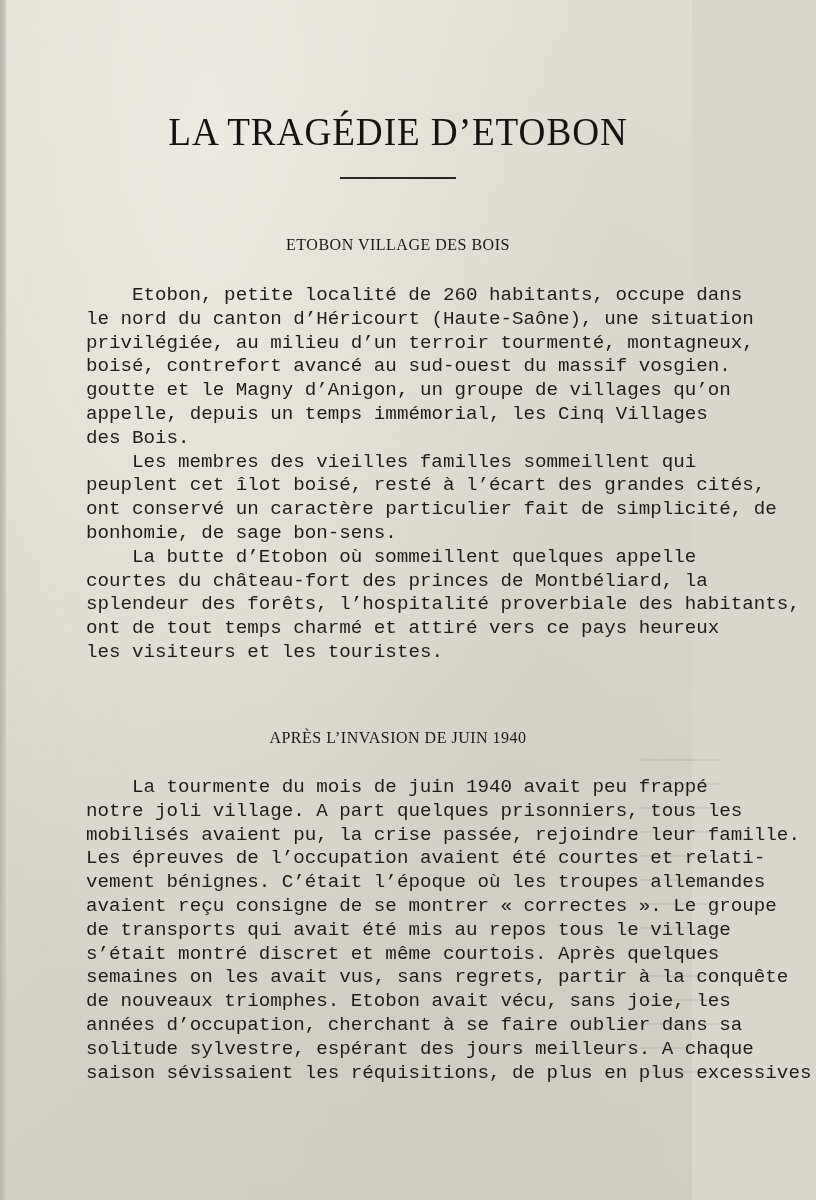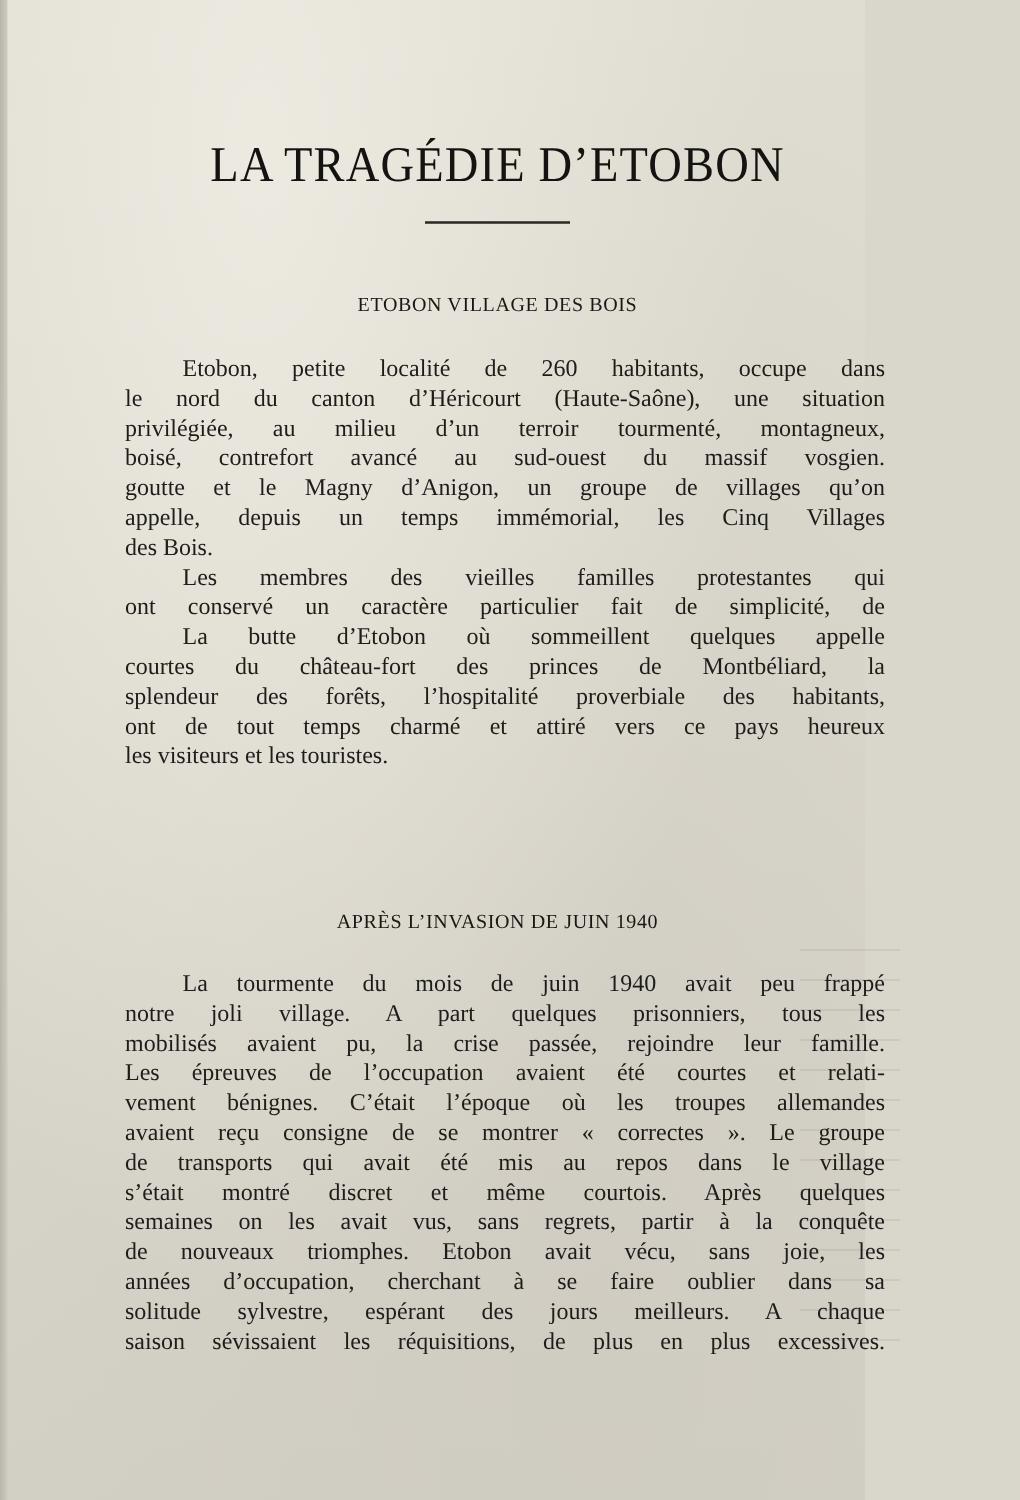--- a/index.html
+++ b/index.html
@@ -63,23 +63,23 @@
       font-size: 16px;
       letter-spacing: 0.5px;
       margin: 0;
       font-weight: normal;
       color: #1a1816;
     }
     .h1-pos { top: 236px; }
     .h2-pos { top: 729px; }
     .body-text {
       position: absolute;
-      left: 100px;
+      left: 86px;
       width: 608px;
-      font-family: Liberation Serif, serif;
+      font-family: Liberation Mono, monospace;
       font-size: 19.2px;
       line-height: 23.8px;
       text-align: justify;
       color: #1f1d1b;
     }
     .block1 { top: 284px; }
     .block2 { top: 776px; }
     .line {
       display: block;
       text-align: justify;
@@ -116,22 +116,24 @@
     <div>
       <span class="line indent">Etobon, petite localité de 260 habitants, occupe dans</span>
       <span class="line">le nord du canton d’Héricourt (Haute-Saône), une situation</span>
       <span class="line">privilégiée, au milieu d’un terroir tourmenté, montagneux,</span>
       <span class="line">boisé, contrefort avancé au sud-ouest du massif vosgien.</span>
       <span class="line">goutte et le Magny d’Anigon, un groupe de villages qu’on</span>
       <span class="line">appelle, depuis un temps immémorial, les Cinq Villages</span>
       <span class="line last">des Bois.</span>
     </div>
     <div>
-      <span class="line indent">Les membres des vieilles familles protestantes qui</span>
+      <span class="line indent">Les membres des vieilles familles sommeillent qui</span>
+      <span class="line">peuplent cet îlot boisé, resté à l’écart des grandes cités,</span>
       <span class="line">ont conservé un caractère particulier fait de simplicité, de</span>
+      <span class="line last">bonhomie, de sage bon-sens.</span>
     </div>
     <div>
       <span class="line indent">La butte d’Etobon où sommeillent quelques appelle</span>
       <span class="line">courtes du château-fort des princes de Montbéliard, la</span>
       <span class="line">splendeur des forêts, l’hospitalité proverbiale des habitants,</span>
       <span class="line">ont de tout temps charmé et attiré vers ce pays heureux</span>
       <span class="line last">les visiteurs et les touristes.</span>
     </div>
   </div>
 
@@ -140,21 +142,21 @@
   <div class="show-through"></div>
 
   <div class="body-text block2">
     <div>
       <span class="line indent">La tourmente du mois de juin 1940 avait peu frappé</span>
       <span class="line">notre joli village. A part quelques prisonniers, tous les</span>
       <span class="line">mobilisés avaient pu, la crise passée, rejoindre leur famille.</span>
       <span class="line">Les épreuves de l’occupation avaient été courtes et relati-</span>
       <span class="line">vement bénignes. C’était l’époque où les troupes allemandes</span>
       <span class="line">avaient reçu consigne de se montrer « correctes ». Le groupe</span>
-      <span class="line">de transports qui avait été mis au repos dans le village</span>
+      <span class="line">de transports qui avait été mis au repos tous le village</span>
       <span class="line">s’était montré discret et même courtois. Après quelques</span>
       <span class="line">semaines on les avait vus, sans regrets, partir à la conquête</span>
       <span class="line">de nouveaux triomphes. Etobon avait vécu, sans joie, les</span>
       <span class="line">années d’occupation, cherchant à se faire oublier dans sa</span>
       <span class="line">solitude sylvestre, espérant des jours meilleurs. A chaque</span>
       <span class="line">saison sévissaient les réquisitions, de plus en plus excessives.</span>
     </div>
   </div>
 
 </div>

